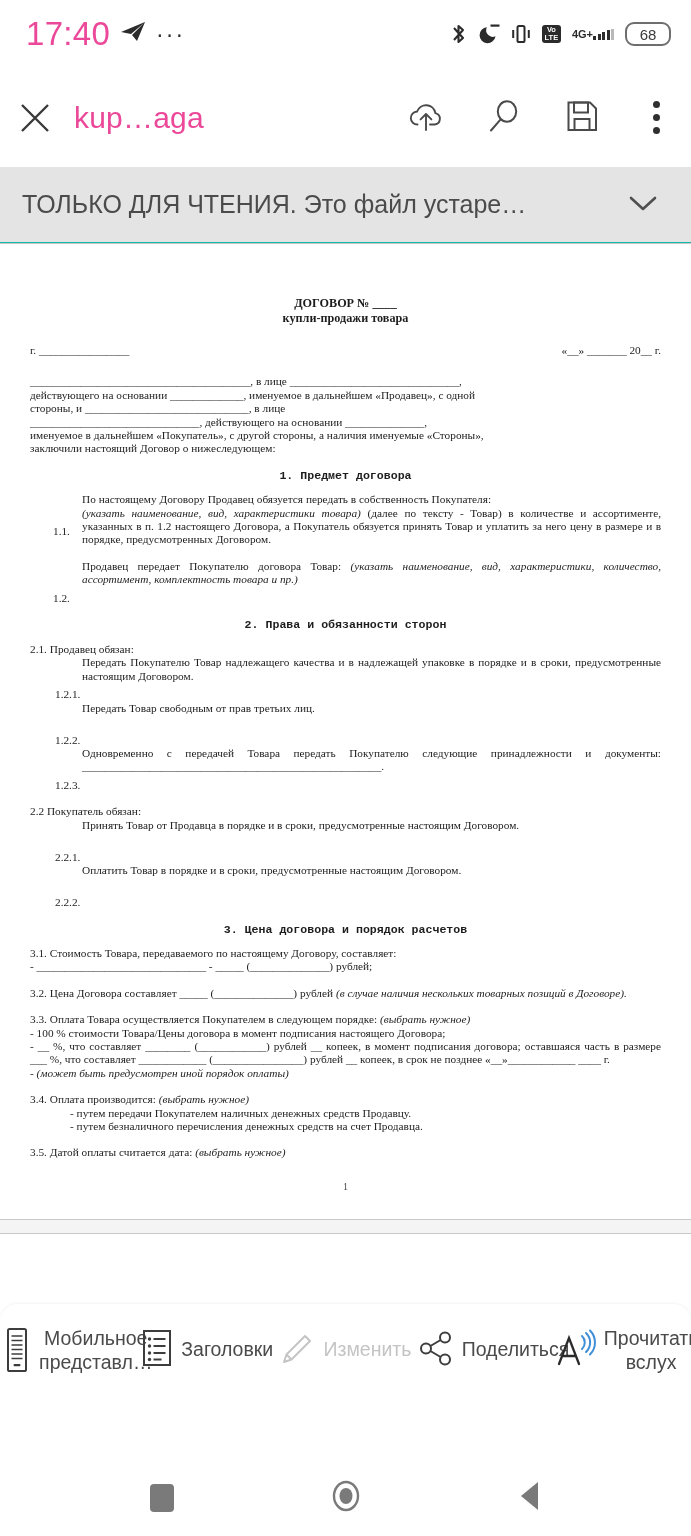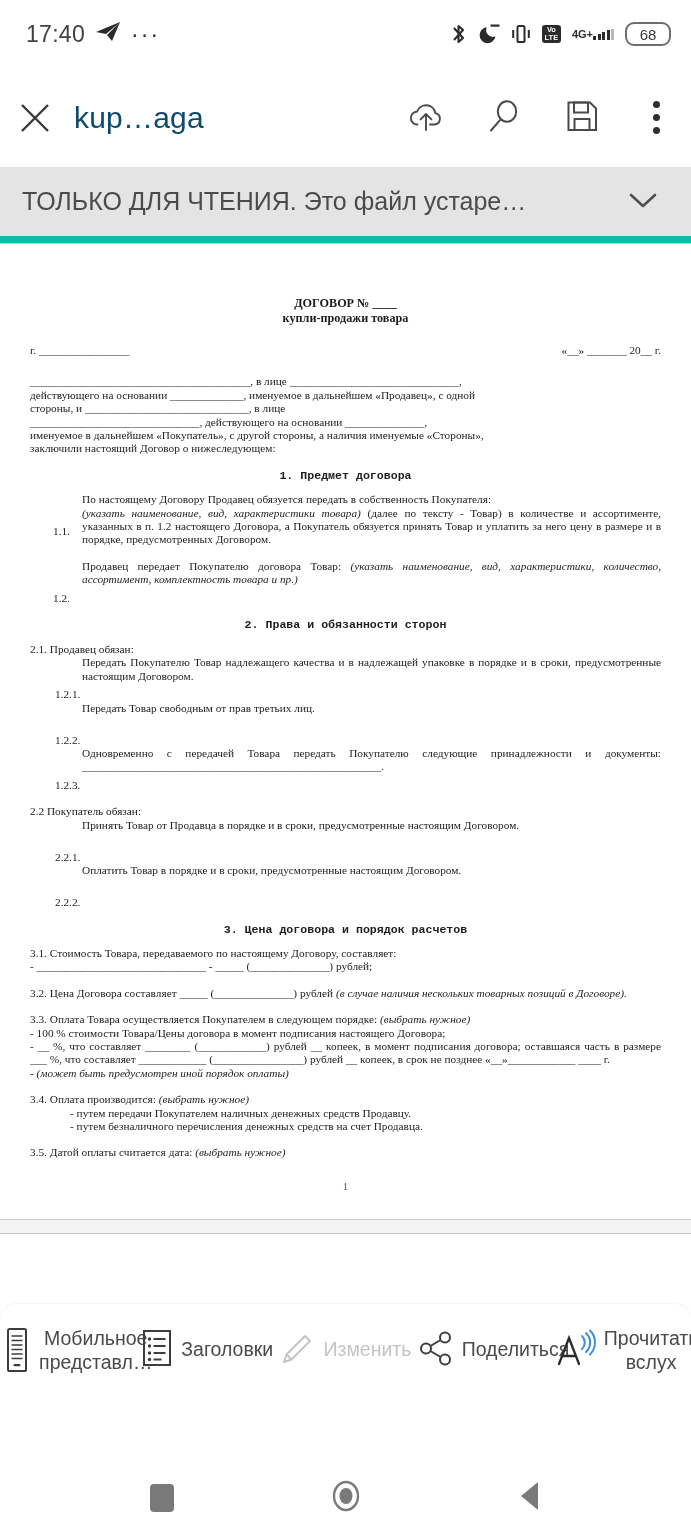--- a/index.html
+++ b/index.html
@@ -11,21 +11,21 @@
   }
   #screen { position: relative; width: 691px; height: 1536px; background:#fff; }
 
   
   .statusbar {
     position:absolute; top:0; left:0; width:691px; height:68px;
     display:flex; align-items:center; justify-content:space-between;
     padding:0 20px 0 26px; background:#ffffff;
   }
   .sb-left { display:flex; align-items:center; gap:10px; }
-  .sb-clock { font-size:23px; color:#404040; letter-spacing:0.3px; }
+  .sb-clock { font-size:33px; color:#ec4899; letter-spacing:0.3px; }
   .sb-telegram { display:inline-block; }
   .sb-dots { font-size:23px; color:#2b2b2b; letter-spacing:2px; line-height:10px; }
   .sb-right { display:flex; align-items:center; gap:11px; }
   .sb-ico { display:flex; align-items:center; }
   .volte-box {
     background:#2b2b2b; color:#fff; border-radius:3px;
     font-size:7.5px; line-height:8px; font-weight:bold;
     padding:1px 2px; text-align:center; width:19px;
   }
   .sig-wrap { display:flex; align-items:flex-end; }
@@ -39,35 +39,35 @@
   }
 
   
   .apptoolbar {
     position:absolute; top:68px; left:0; width:691px; height:99px;
     display:flex; align-items:center; background:#ffffff;
   }
   .tb-btn { display:flex; align-items:center; justify-content:center; cursor:pointer; }
   .tb-close { width:70px; height:99px; }
   .tb-title {
-    font-size:30px; color:#0c4a6e; margin-left:4px; white-space:nowrap;
+    font-size:30px; color:#ec4899; margin-left:4px; white-space:nowrap;
     flex:0 0 auto; letter-spacing:0.2px;
   }
   .tb-spacer { flex:1 1 auto; }
   .tb-icon { width:78px; height:99px; }
   .tb-kebab { width:70px; height:99px; }
   .kebab-dots { display:flex; flex-direction:column; gap:6px; align-items:center; }
   .kebab-dots i { width:7px; height:7px; border-radius:50%; background:#2f2f2f; display:block; }
 
   
   .banner {
     position:absolute; top:167px; left:0; width:691px; height:76px;
     background:#e4e4e4; display:flex; align-items:center;
     justify-content:space-between; padding:0 26px 0 22px;
-    border-bottom:7px solid #14b8a6;
+    border-bottom:1px solid #14b8a6;
   }
   .banner-text {
     font-size:25px; color:#4b4b4b; white-space:nowrap;
     overflow:hidden; text-overflow:ellipsis;
   }
   .banner-chevron { width:44px; height:44px; display:flex; align-items:center; justify-content:center; cursor:pointer; }
 
   
   .docarea {
     position:absolute; top:243px; left:0; width:691px; height:1061px;

